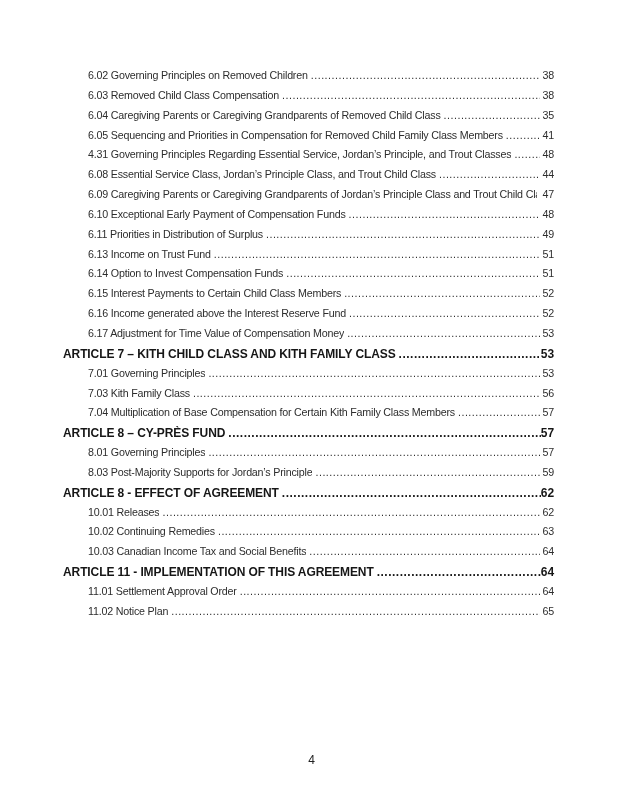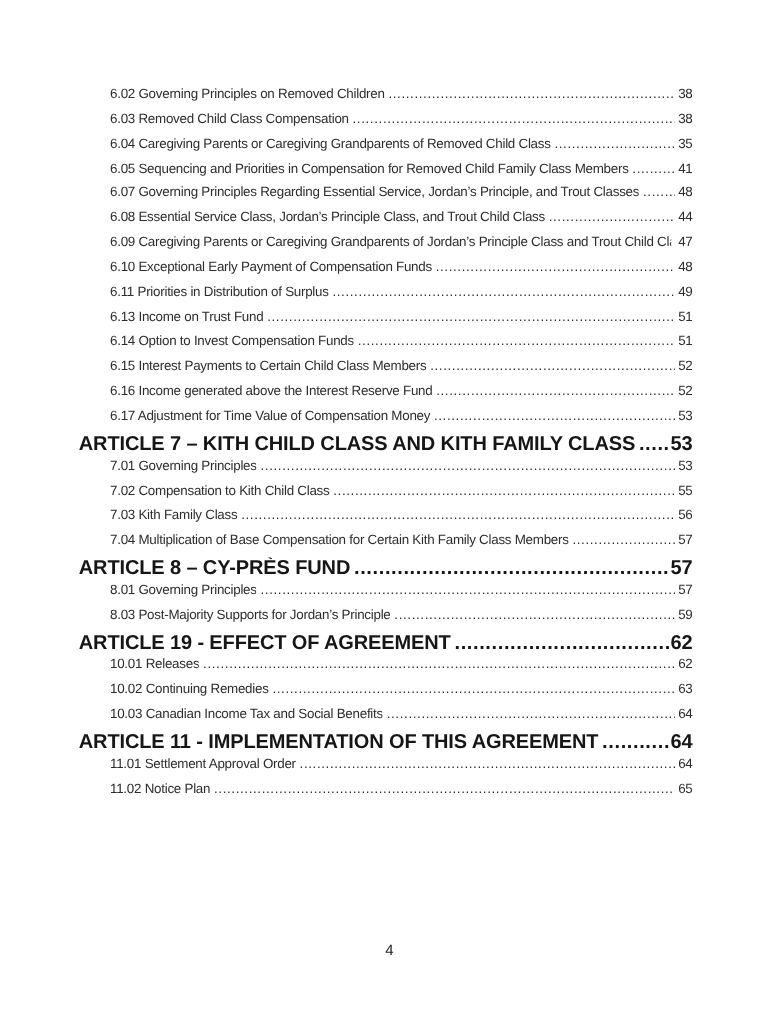--- a/index.html
+++ b/index.html
@@ -23,21 +23,21 @@
     display:flex;
     align-items:baseline;
     height:19.85px;
     font-size:10.7px;
     letter-spacing:-0.2px;
     color:var(--text);
     white-space:nowrap;
   }
   .toc-row.article{
     font-weight:bold;
-    font-size:16px;
+    font-size:12px;
     letter-spacing:-0.1px;
     color:var(--heading);
     padding-left:0;
   }
   .toc-row.section{
     padding-left:25px;
   }
   .t{
     flex:0 1 auto;
     min-width:0;
@@ -87,21 +87,21 @@
     <span class="t">6.04 Caregiving Parents or Caregiving Grandparents of Removed Child Class</span>
     <span class="leader"></span>
     <span class="p">35</span>
   </div>
       <div class="toc-row section">
     <span class="t">6.05 Sequencing and Priorities in Compensation for Removed Child Family Class Members</span>
     <span class="leader"></span>
     <span class="p">41</span>
   </div>
       <div class="toc-row section">
-    <span class="t">6.07 Governing Principles Regarding Essential Service, Jordan’s Principle, and Trout Classes</span>
+    <span class="t">4.31 Governing Principles Regarding Essential Service, Jordan’s Principle, and Trout Classes</span>
     <span class="leader"></span>
     <span class="p">48</span>
   </div>
       <div class="toc-row section">
     <span class="t">6.08 Essential Service Class, Jordan’s Principle Class, and Trout Child Class</span>
     <span class="leader"></span>
     <span class="p">44</span>
   </div>
       <div class="toc-row section">
     <span class="t">6.09 Caregiving Parents or Caregiving Grandparents of Jordan’s Principle Class and Trout Child Class</span>
@@ -147,25 +147,20 @@
     <span class="t">ARTICLE 7 – KITH CHILD CLASS AND KITH FAMILY CLASS</span>
     <span class="leader"></span>
     <span class="p">53</span>
   </div>
       <div class="toc-row section">
     <span class="t">7.01 Governing Principles</span>
     <span class="leader"></span>
     <span class="p">53</span>
   </div>
       <div class="toc-row section">
-    <span class="t">7.02 Compensation to Kith Child Class</span>
-    <span class="leader"></span>
-    <span class="p">55</span>
-  </div>
-      <div class="toc-row section">
     <span class="t">7.03 Kith Family Class</span>
     <span class="leader"></span>
     <span class="p">56</span>
   </div>
       <div class="toc-row section">
     <span class="t">7.04 Multiplication of Base Compensation for Certain Kith Family Class Members</span>
     <span class="leader"></span>
     <span class="p">57</span>
   </div>
       <div class="toc-row article">
@@ -177,21 +172,21 @@
     <span class="t">8.01 Governing Principles</span>
     <span class="leader"></span>
     <span class="p">57</span>
   </div>
       <div class="toc-row section">
     <span class="t">8.03 Post-Majority Supports for Jordan’s Principle</span>
     <span class="leader"></span>
     <span class="p">59</span>
   </div>
       <div class="toc-row article">
-    <span class="t">ARTICLE 19 - EFFECT OF AGREEMENT</span>
+    <span class="t">ARTICLE 8 - EFFECT OF AGREEMENT</span>
     <span class="leader"></span>
     <span class="p">62</span>
   </div>
       <div class="toc-row section">
     <span class="t">10.01 Releases</span>
     <span class="leader"></span>
     <span class="p">62</span>
   </div>
       <div class="toc-row section">
     <span class="t">10.02 Continuing Remedies</span>

